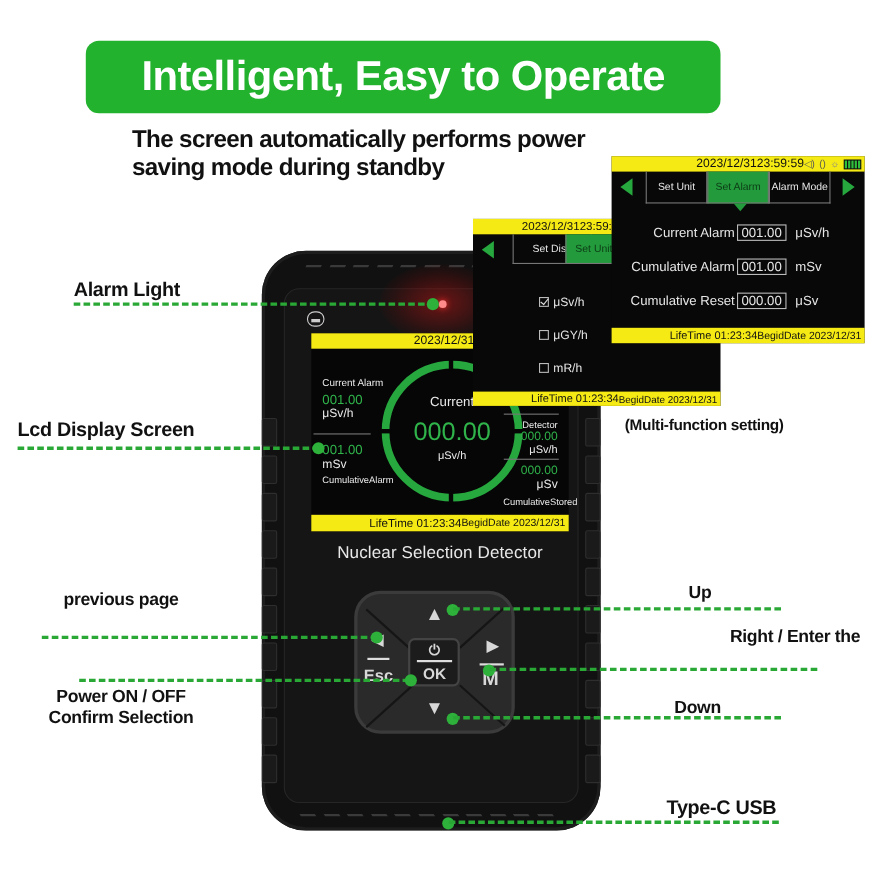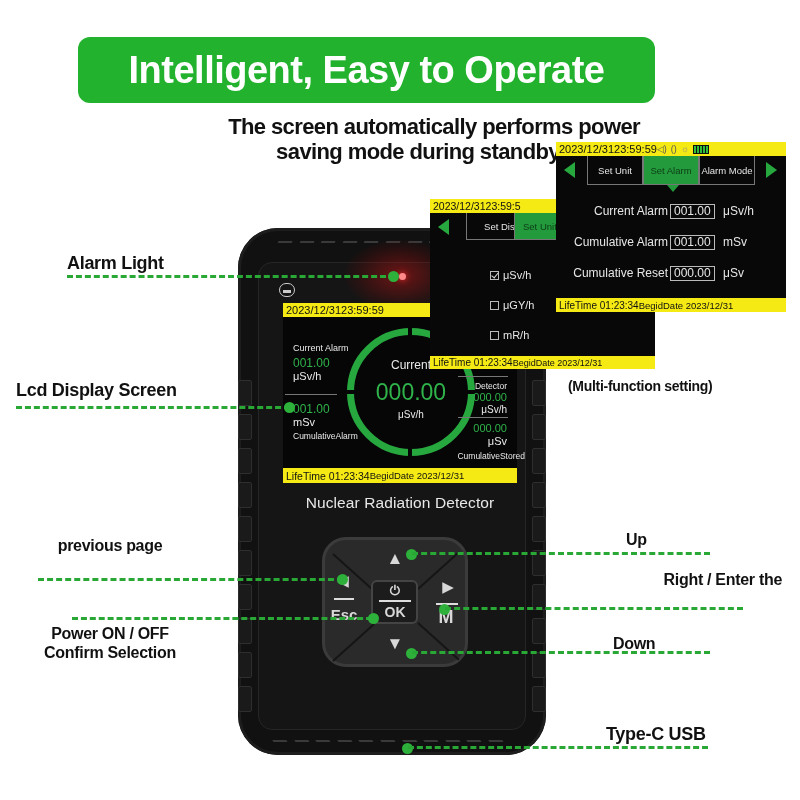--- a/index.html
+++ b/index.html
@@ -3,21 +3,21 @@
 <meta charset="utf-8">
 <style>
   * { box-sizing: border-box; margin: 0; padding: 0; }
   html, body { width: 800px; height: 800px; background: #ffffff; overflow: hidden; }
   body { position: relative; font-family: "Liberation Sans", "DejaVu Sans", sans-serif; color: #111; }
   .abs { position: absolute; }
 
   
   .banner { left: 78px; top: 37px; width: 577px; height: 66px; background: #22b22e; border-radius: 12px;
             color: #fff; font-weight: bold; font-size: 38px; display: flex; align-items: center; justify-content: center; letter-spacing: -0.5px; }
-  .subtitle { left: 120px; top: 114px; width: 520px; text-align: right; font-weight: bold; font-size: 22px; line-height: 25px; letter-spacing: -0.6px; color: #111; }
+  .subtitle { left: 120px; top: 114px; width: 520px; text-align: left; font-weight: bold; font-size: 22px; line-height: 25px; letter-spacing: -0.6px; color: #111; }
   .subtitle .l2 { padding-left: 0px; }
 
   
   .callout { font-weight: bold; font-size: 18px; color: #111; line-height: 20px; letter-spacing: -0.3px; }
   .callout.sm { font-size: 16px; line-height: 19px; }
   .dash { height: 0; border-top: 3px dashed #2aa836; }
   .dot { width: 11px; height: 11px; border-radius: 50%; background: #2db13a; }
 
   
   .device { left: 238px; top: 228px; width: 308px; height: 527px; background: #111; border-radius: 40px;
@@ -30,21 +30,21 @@
   .side-grip { width: 14px; display: flex; flex-direction: column; gap: 8px; }
   .side-grip span { display: block; height: 26px; background: #1a1a1a; border: 1px solid #2e2e2e; border-radius: 2px; }
   .alarm-glow { left: 345px; top: 240px; width: 110px; height: 70px; border-radius: 50%;
                 background: radial-gradient(ellipse at center, rgba(180,20,20,0.55), rgba(120,10,10,0.2) 55%, rgba(0,0,0,0) 75%); }
   .alarm-led { left: 399px; top: 273px; width: 7px; height: 7px; border-radius: 50%; background: #ff8a8a; box-shadow: 0 0 6px #ff3030; }
   .logo { left: 279px; top: 283px; width: 16px; height: 14px; border: 1px solid #ccc; border-radius: 8px; }
   .logo::after { content: ""; position: absolute; left: 3px; top: 6px; width: 8px; height: 3px; background: #ccc; }
 
   
   .lcd { left: 283px; top: 303px; width: 234px; height: 180px; background: #060606; }
-  .ybar { background: #f5ea14; color: #111; font-size: 10.5px; display: flex; justify-content: flex-start; align-items: center; padding: 0 3px; }
+  .ybar { background: #f5ea14; color: #111; font-size: 10.5px; display: flex; justify-content: flex-end; align-items: center; padding: 0 3px; }
   .lcd .top { left: 0; top: 0; width: 234px; height: 14px; font-size: 11px; }
   .lcd .bot { left: 0; top: 165px; width: 234px; height: 15px; font-size: 10.5px; }
   .lcd .txt-w { color: #eaeaea; }
   .lcd .txt-g { color: #2fb34a; }
   .ring { left: 64px; top: 25px; width: 128px; height: 128px; border-radius: 50%; border: 7px solid #27a83f; }
   .ring-gap { background: #060606; }
   .lcd .divider { height: 1px; background: #777; }
 
   
   .keypad { left: 322px; top: 537px; width: 146px; height: 130px; background: #2a2a2a; border-radius: 24px; border: 3px solid #3b3b3b; }
@@ -165,21 +165,21 @@
   <div class="abs txt-g" style="left:176px; top:119px; width:48px; text-align:right; font-size:11px;">000.00</div>
   <div class="abs txt-w" style="left:176px; top:132px; width:48px; text-align:right; font-size:11px;">μSv</div>
   <div class="abs txt-w" style="left:152px; top:148px; width:90px; text-align:right; font-size:8.5px;">CumulativeStored</div>
 
   <div class="abs ybar bot">
     <span>LifeTime 01:23:34</span>
     <span style="font-size:9.5px;">BegidDate 2023/12/31</span>
   </div>
 </div>
 
-<div class="abs devname">Nuclear Radiation Detector</div>
+<div class="abs devname">Nuclear Selection Detector</div>
 
 <div class="abs keypad"></div>
 <div class="abs diag" style="left:333px; top:553px; width:55px; transform:rotate(42deg);"></div>
 <div class="abs diag" style="left:418px; top:588px; width:55px; transform:rotate(-42deg);"></div>
 <div class="abs diag" style="left:333px; top:660px; width:55px; transform:rotate(-42deg);"></div>
 <div class="abs diag" style="left:418px; top:622px; width:55px; transform:rotate(42deg);"></div>
 <div class="abs key-glyph" style="left:383px; top:549px; width:24px; font-size:17px;">▲</div>
 <div class="abs key-glyph" style="left:383px; top:634px; width:24px; font-size:17px;">▼</div>
 <div class="abs key-glyph" style="left:333px; top:572px; width:20px; font-size:15px;">◀</div>
 <div class="abs" style="left:334px; top:598px; width:20px; height:2px; background:#ddd;"></div>

